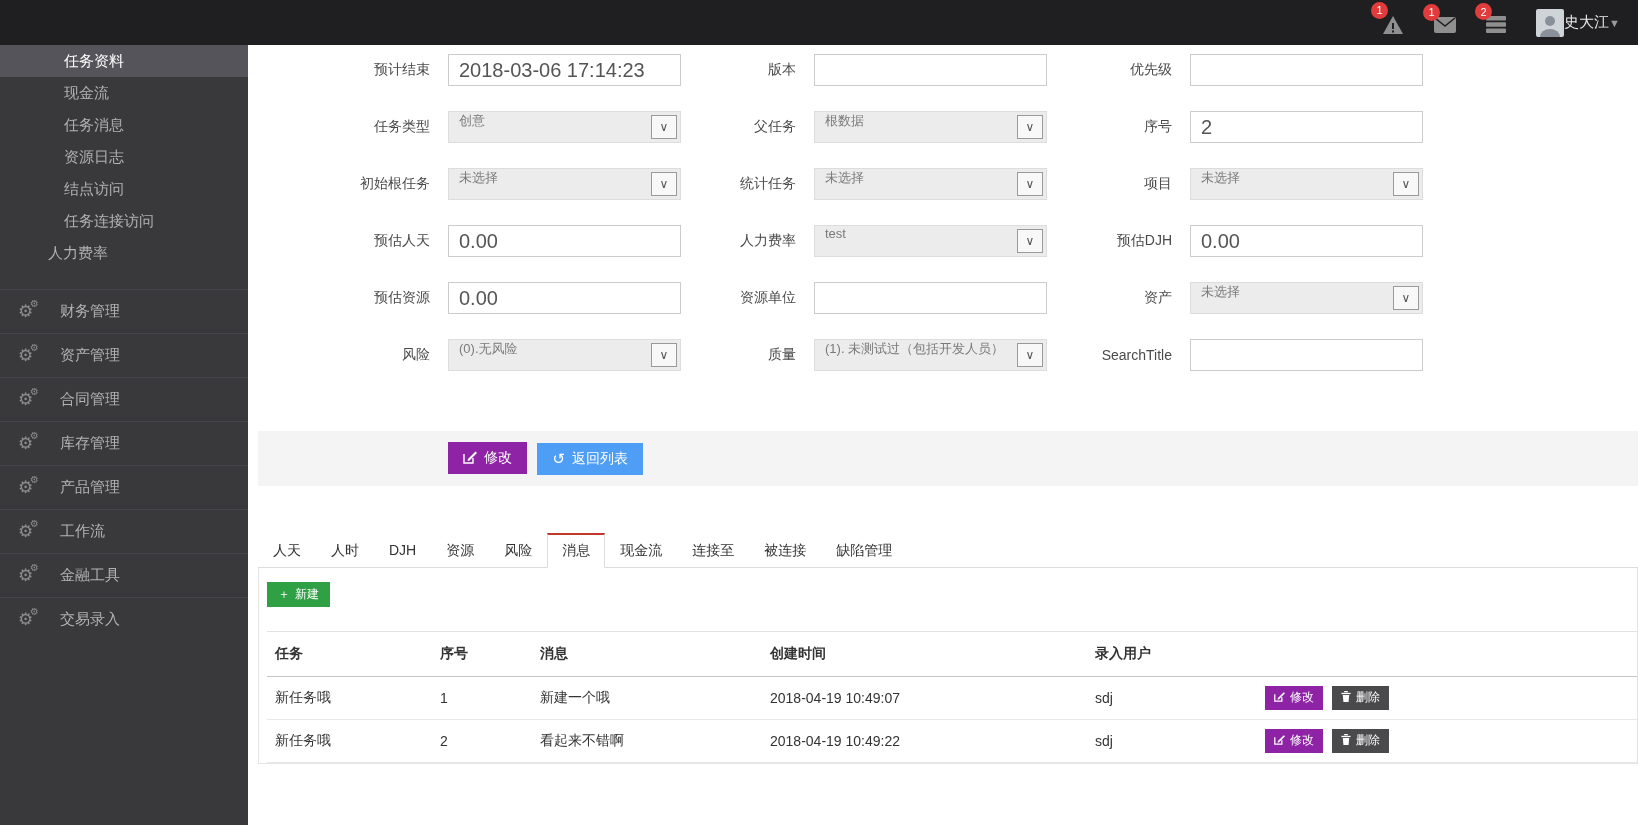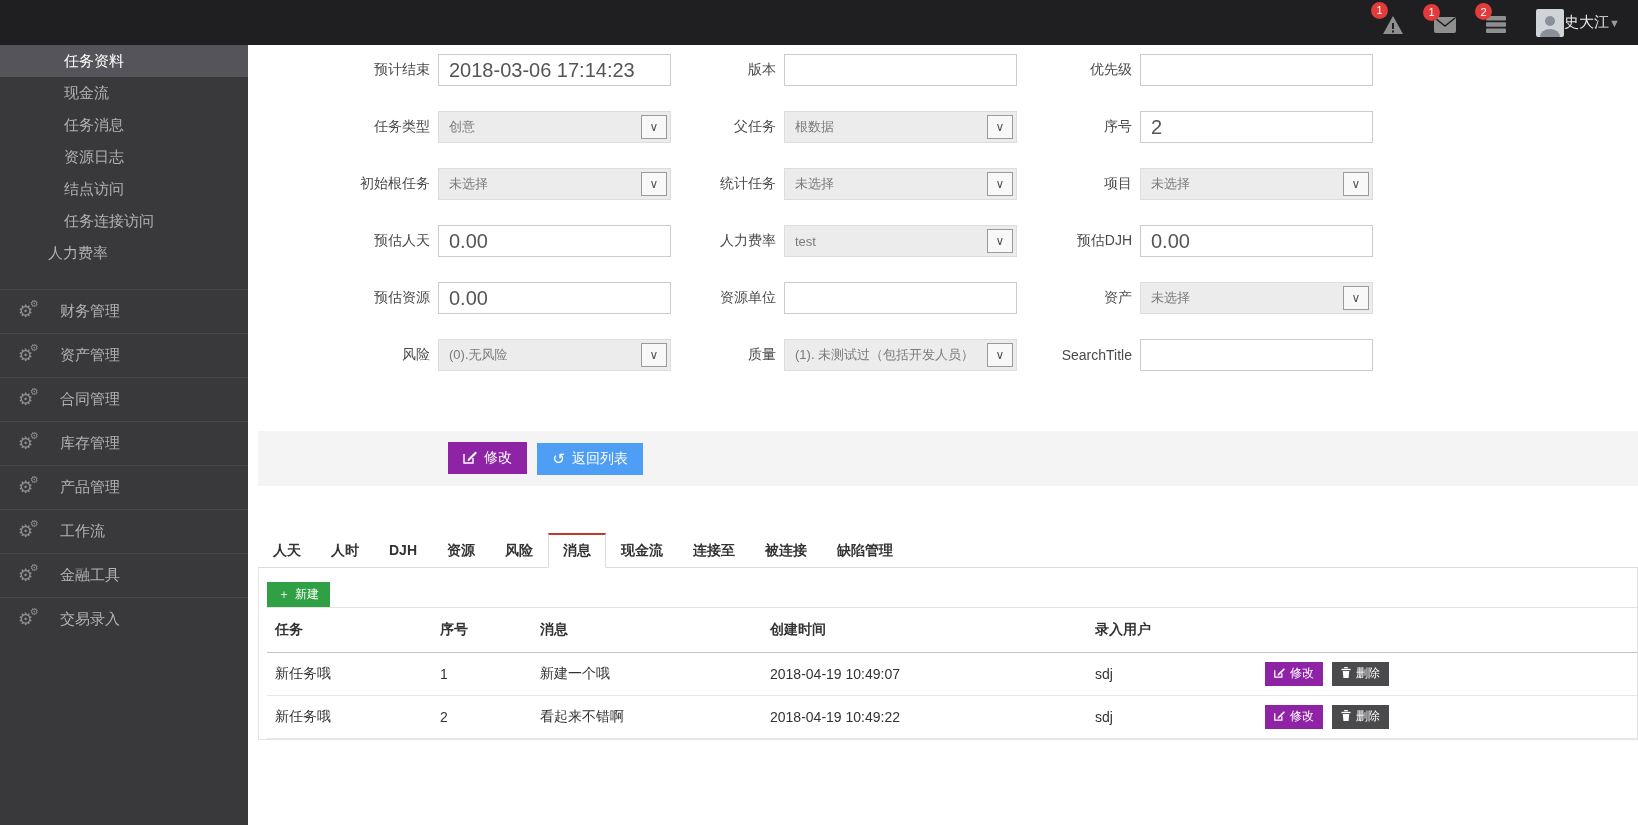--- a/index.html
+++ b/index.html
@@ -38,51 +38,51 @@
   .gear-main { font-size:17px; line-height:1; }
   .gear-small { position:absolute; top:-4px; left:12px; font-size:10px; line-height:1; }
   .section-label { margin-left:20px; }
   .section-caret { margin-left:auto; color:#848484; font-size:17px; line-height:1; }
 
   
   .main { position:absolute; left:248px; top:45px; right:0; bottom:0; background:#fff;
     padding:9px 0 0 10px; overflow:hidden; }
 
   .form-row { display:grid; grid-template-columns:172px 233px 97px 233px 107px 233px;
-    column-gap:8px; align-items:center; margin-bottom:25px; }
+    column-gap:18px; align-items:center; margin-bottom:25px; }
   .flabel { text-align:right; font-size:14px; color:#4a4a4a; white-space:nowrap; }
   .finput { height:32px; width:100%; border:1px solid #ccc; padding:0 10px; font-size:20px;
     color:#555; background:#fff; font-family:inherit; }
   .fselect { position:relative; height:32px; width:100%; background:#ececec;
-    border:1px solid #ddd; display:flex; align-items:center; padding:0 24px 0 10px;
+    border:1px solid #ddd; display:flex; align-items:flex-start; padding:0 24px 0 10px;
     font-size:13px; color:#7a7a7a; cursor:pointer; overflow:hidden; white-space:nowrap; }
   .fselect-arrow { position:absolute; right:3px; top:3px; width:26px; height:24px;
     border:1px solid #9a9a9a; background:#f8f8f8; color:#555; font-size:12px;
     display:flex; align-items:center; justify-content:center; }
 
   .action-strip { background:#f4f4f4; margin-top:60px; padding:11px 0 11px 190px; }
   .btn { display:inline-flex; align-items:center; gap:7px; height:32px; padding:0 15px;
     color:#fff; font-size:14px; border:none; cursor:pointer; }
   .btn-edit { background:#8e24a5; margin-right:6px; }
   .btn-back { background:#4f9ef5; }
   .btn .ic { font-size:15px; line-height:1; }
 
   
   .tabs { display:flex; border-bottom:1px solid #ddd; margin-top:47px; }
   .tab { padding:7px 14px; font-size:14px; color:#333; cursor:pointer;
-    border:1px solid transparent; border-top:2px solid transparent; margin-bottom:-1px;font-weight:bold; }
+    border:1px solid transparent; border-top:2px solid transparent; margin-bottom:-1px; }
   .tab.active { background:#fff; border-left-color:#ddd; border-right-color:#ddd;
     border-top:2px solid #c0392b; border-bottom:1px solid #fff; }
 
   .tab-panel { border-left:1px solid #e4e4e4; border-right:1px solid #e4e4e4;
     border-bottom:1px solid #e4e4e4; padding:14px 0 0 8px; min-height:170px; }
   .btn-new { display:inline-flex; align-items:center; gap:5px; height:25px; padding:0 11px;
     background:#2fa043; color:#fff; font-size:12px; border:none; cursor:pointer; }
 
-  table.msg { width:100%; border-collapse:collapse; margin-top:0; font-size:14px; color:#333; }
+  table.msg { width:100%; border-collapse:collapse; margin-top:24px; font-size:14px; color:#333; }
   table.msg th { text-align:left; font-weight:bold; padding:13px 8px;
     border-top:1px solid #e2e2e2; border-bottom:1px solid #c6c6c6; }
   table.msg td { padding:9px 8px; border-bottom:1px solid #e8e8e8; }
   .rbtn { display:inline-flex; align-items:center; gap:5px; height:24px; padding:0 9px;
     font-size:12px; color:#fff; border:none; cursor:pointer; vertical-align:middle; }
   .rbtn-edit { background:#8e24a5; margin-right:5px; }
   .rbtn-del { background:#4a4a4d; }
 </style>
 </head>
 <body>

